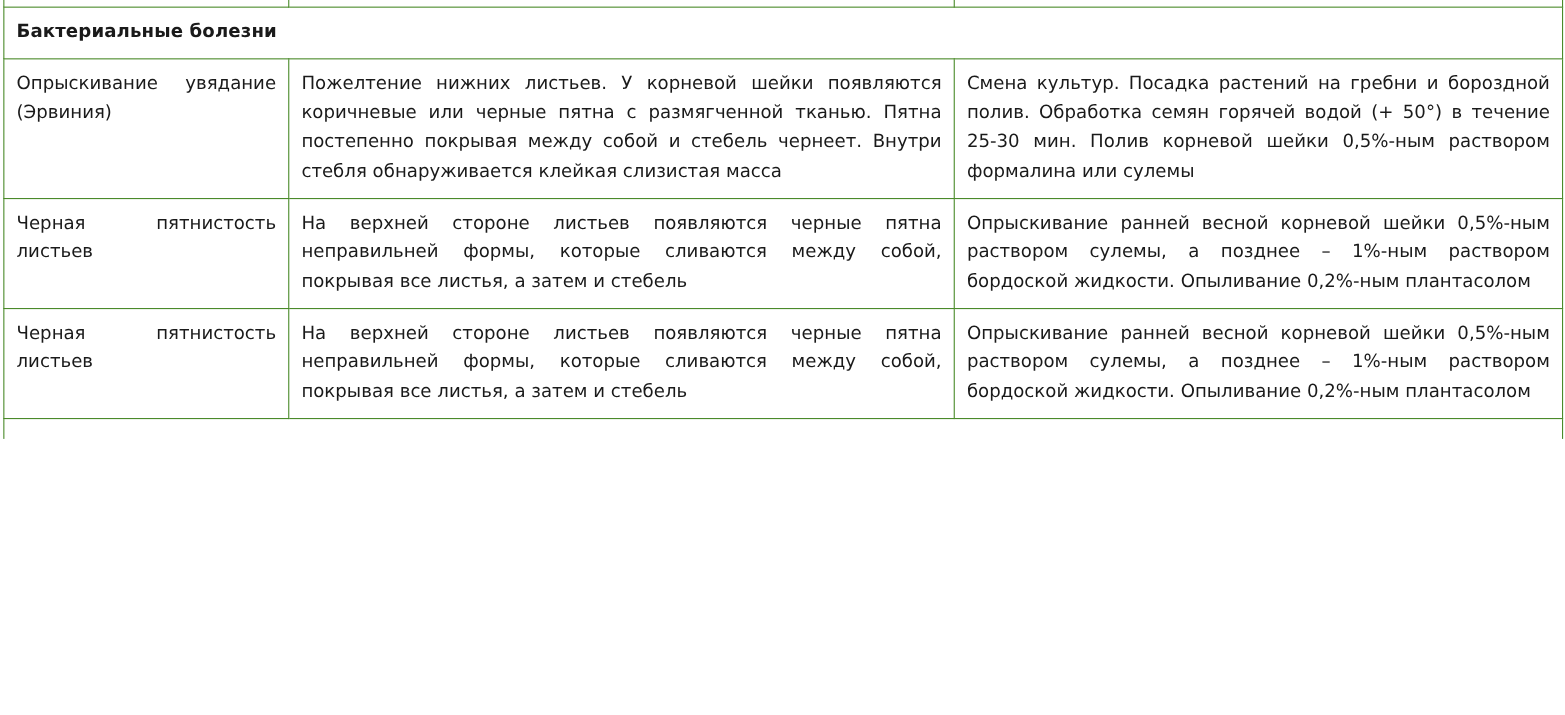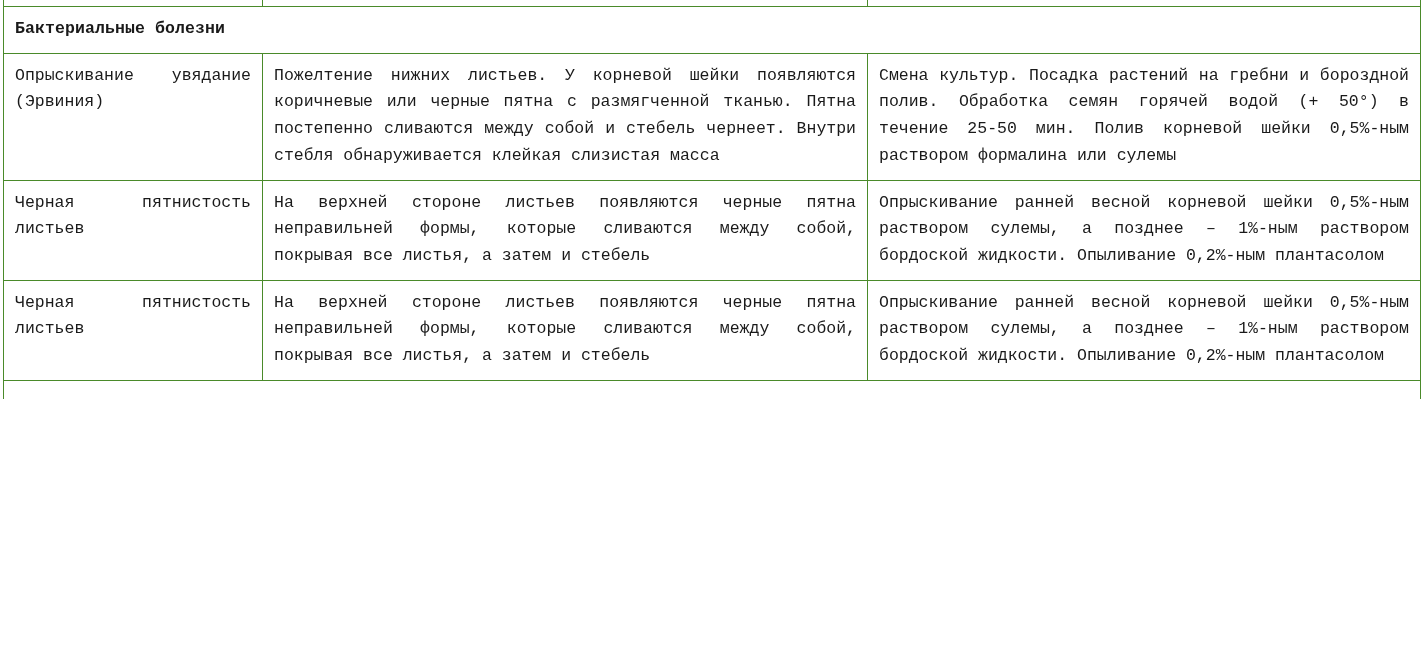--- a/index.html
+++ b/index.html
@@ -12,21 +12,20 @@
     height: 650px;
     font-family: "DejaVu Sans", sans-serif;
     color: #1a1a1a;
     overflow: hidden;
   }
   .doc {
     width: 1423px;
     height: 525px;
     position: relative;
     box-sizing: border-box;
-    font-family: Liberation Mono, monospace;
   }
   table.disease-table {
     border-collapse: collapse;
     width: 1417px;
     margin-left: 3px;
     table-layout: fixed;
   }
   table.disease-table td {
     border: 1px solid #4a8a2a;
     vertical-align: top;
@@ -82,22 +81,22 @@
       <tr class="partial-top">
         <td></td>
         <td></td>
         <td></td>
       </tr>
       <tr>
         <td class="section-head" colspan="3">Бактериальные болезни</td>
       </tr>
       <tr>
         <td class="col-name">Опрыскивание увядание (Эрвиния)</td>
-        <td>Пожелтение нижних листьев. У корневой шейки появляются коричневые или черные пятна с размягченной тканью. Пятна постепенно сливаются между собой и стебель чернеет. Внутри стебля обнаруживается клейкая слизистая масса</td>
-        <td>Смена культур. Посадка растений на гребни и бороздной полив. Обработка семян горячей водой (+ 50°) в течение 25-50 мин. Полив корневой шейки 0,5%-ным раствором формалина или сулемы</td>
+        <td>Пожелтение нижних листьев. У корневой шейки появляются коричневые или черные пятна с размягченной тканью. Пятна постепенно покрывая между собой и стебель чернеет. Внутри стебля обнаруживается клейкая слизистая масса</td>
+        <td>Смена культур. Посадка растений на гребни и бороздной полив. Обработка семян горячей водой (+ 50°) в течение 25-30 мин. Полив корневой шейки 0,5%-ным раствором формалина или сулемы</td>
       </tr>
       <tr>
         <td class="col-name">Черная пятнистость листьев</td>
         <td>На верхней стороне листьев появляются черные пятна неправильней формы, которые сливаются между собой, покрывая все листья, а затем и стебель</td>
         <td>Опрыскивание ранней весной корневой шейки 0,5%-ным раствором сулемы, а позднее – 1%-ным раствором бордоской жидкости. Опыливание 0,2%-ным плантасолом</td>
       </tr>
       <tr>
         <td class="col-name">Черная пятнистость листьев</td>
         <td>На верхней стороне листьев появляются черные пятна неправильней формы, которые сливаются между собой, покрывая все листья, а затем и стебель</td>
         <td>Опрыскивание ранней весной корневой шейки 0,5%-ным раствором сулемы, а позднее – 1%-ным раствором бордоской жидкости. Опыливание 0,2%-ным плантасолом</td>

